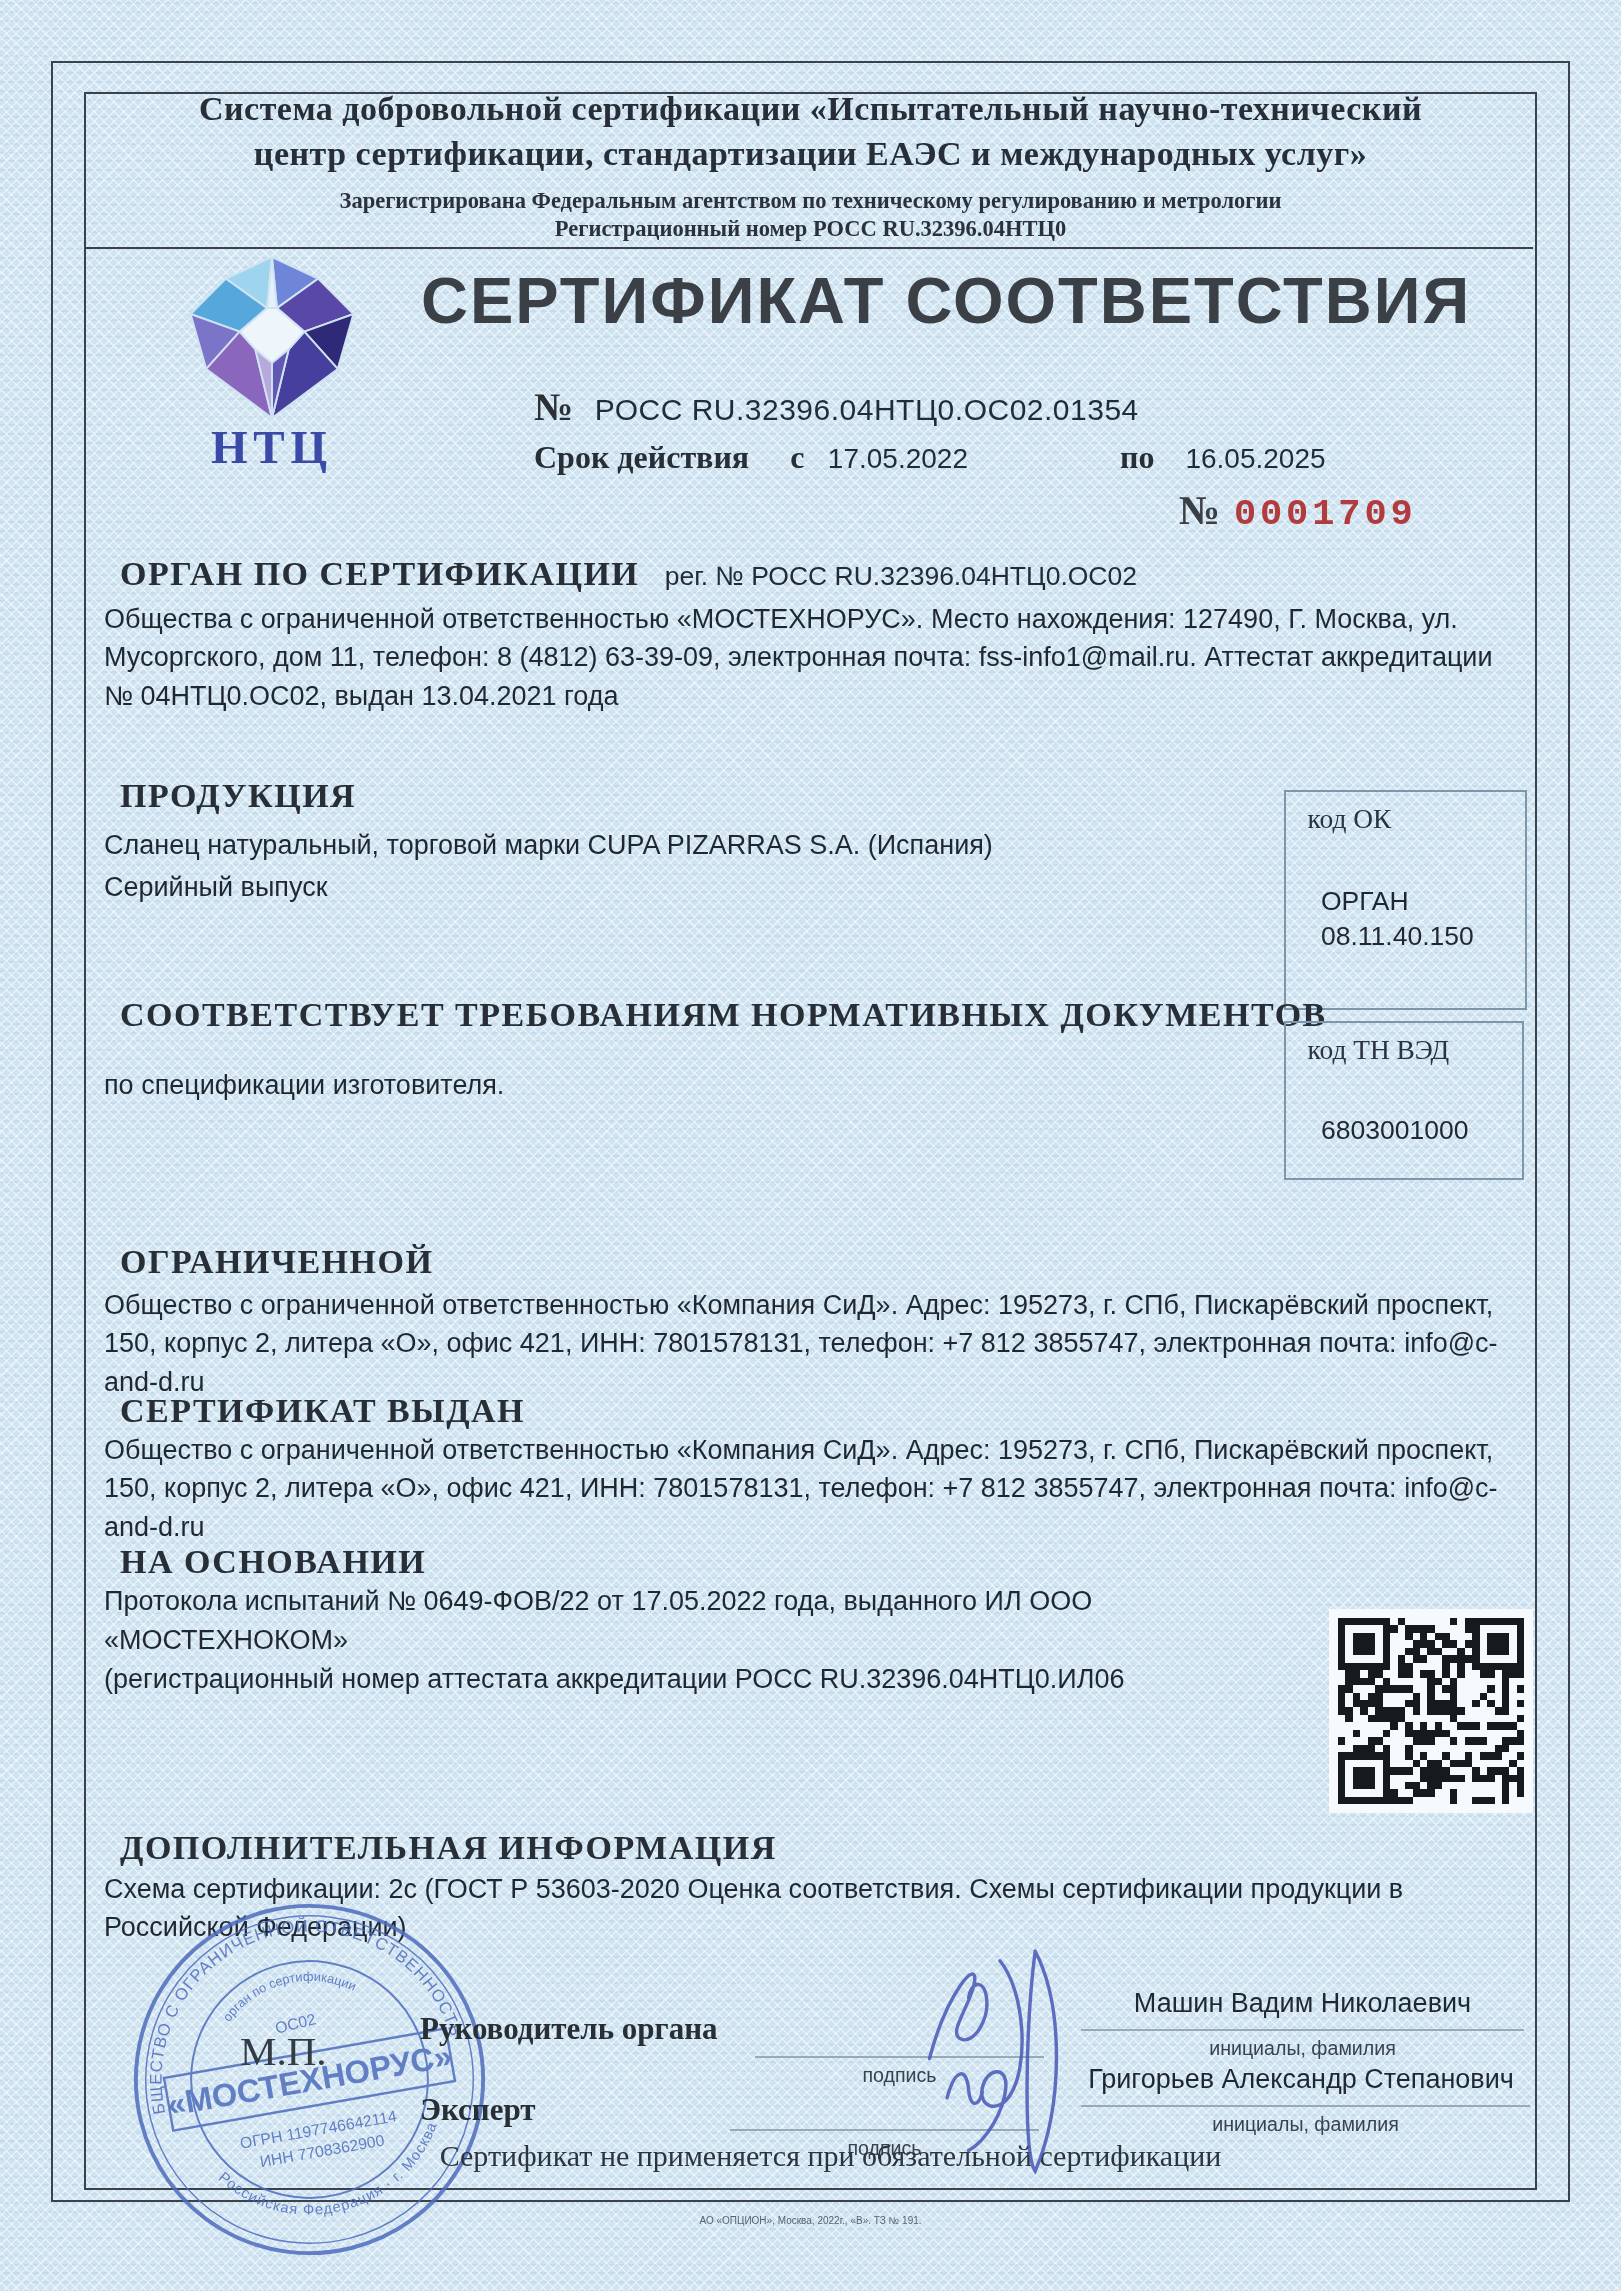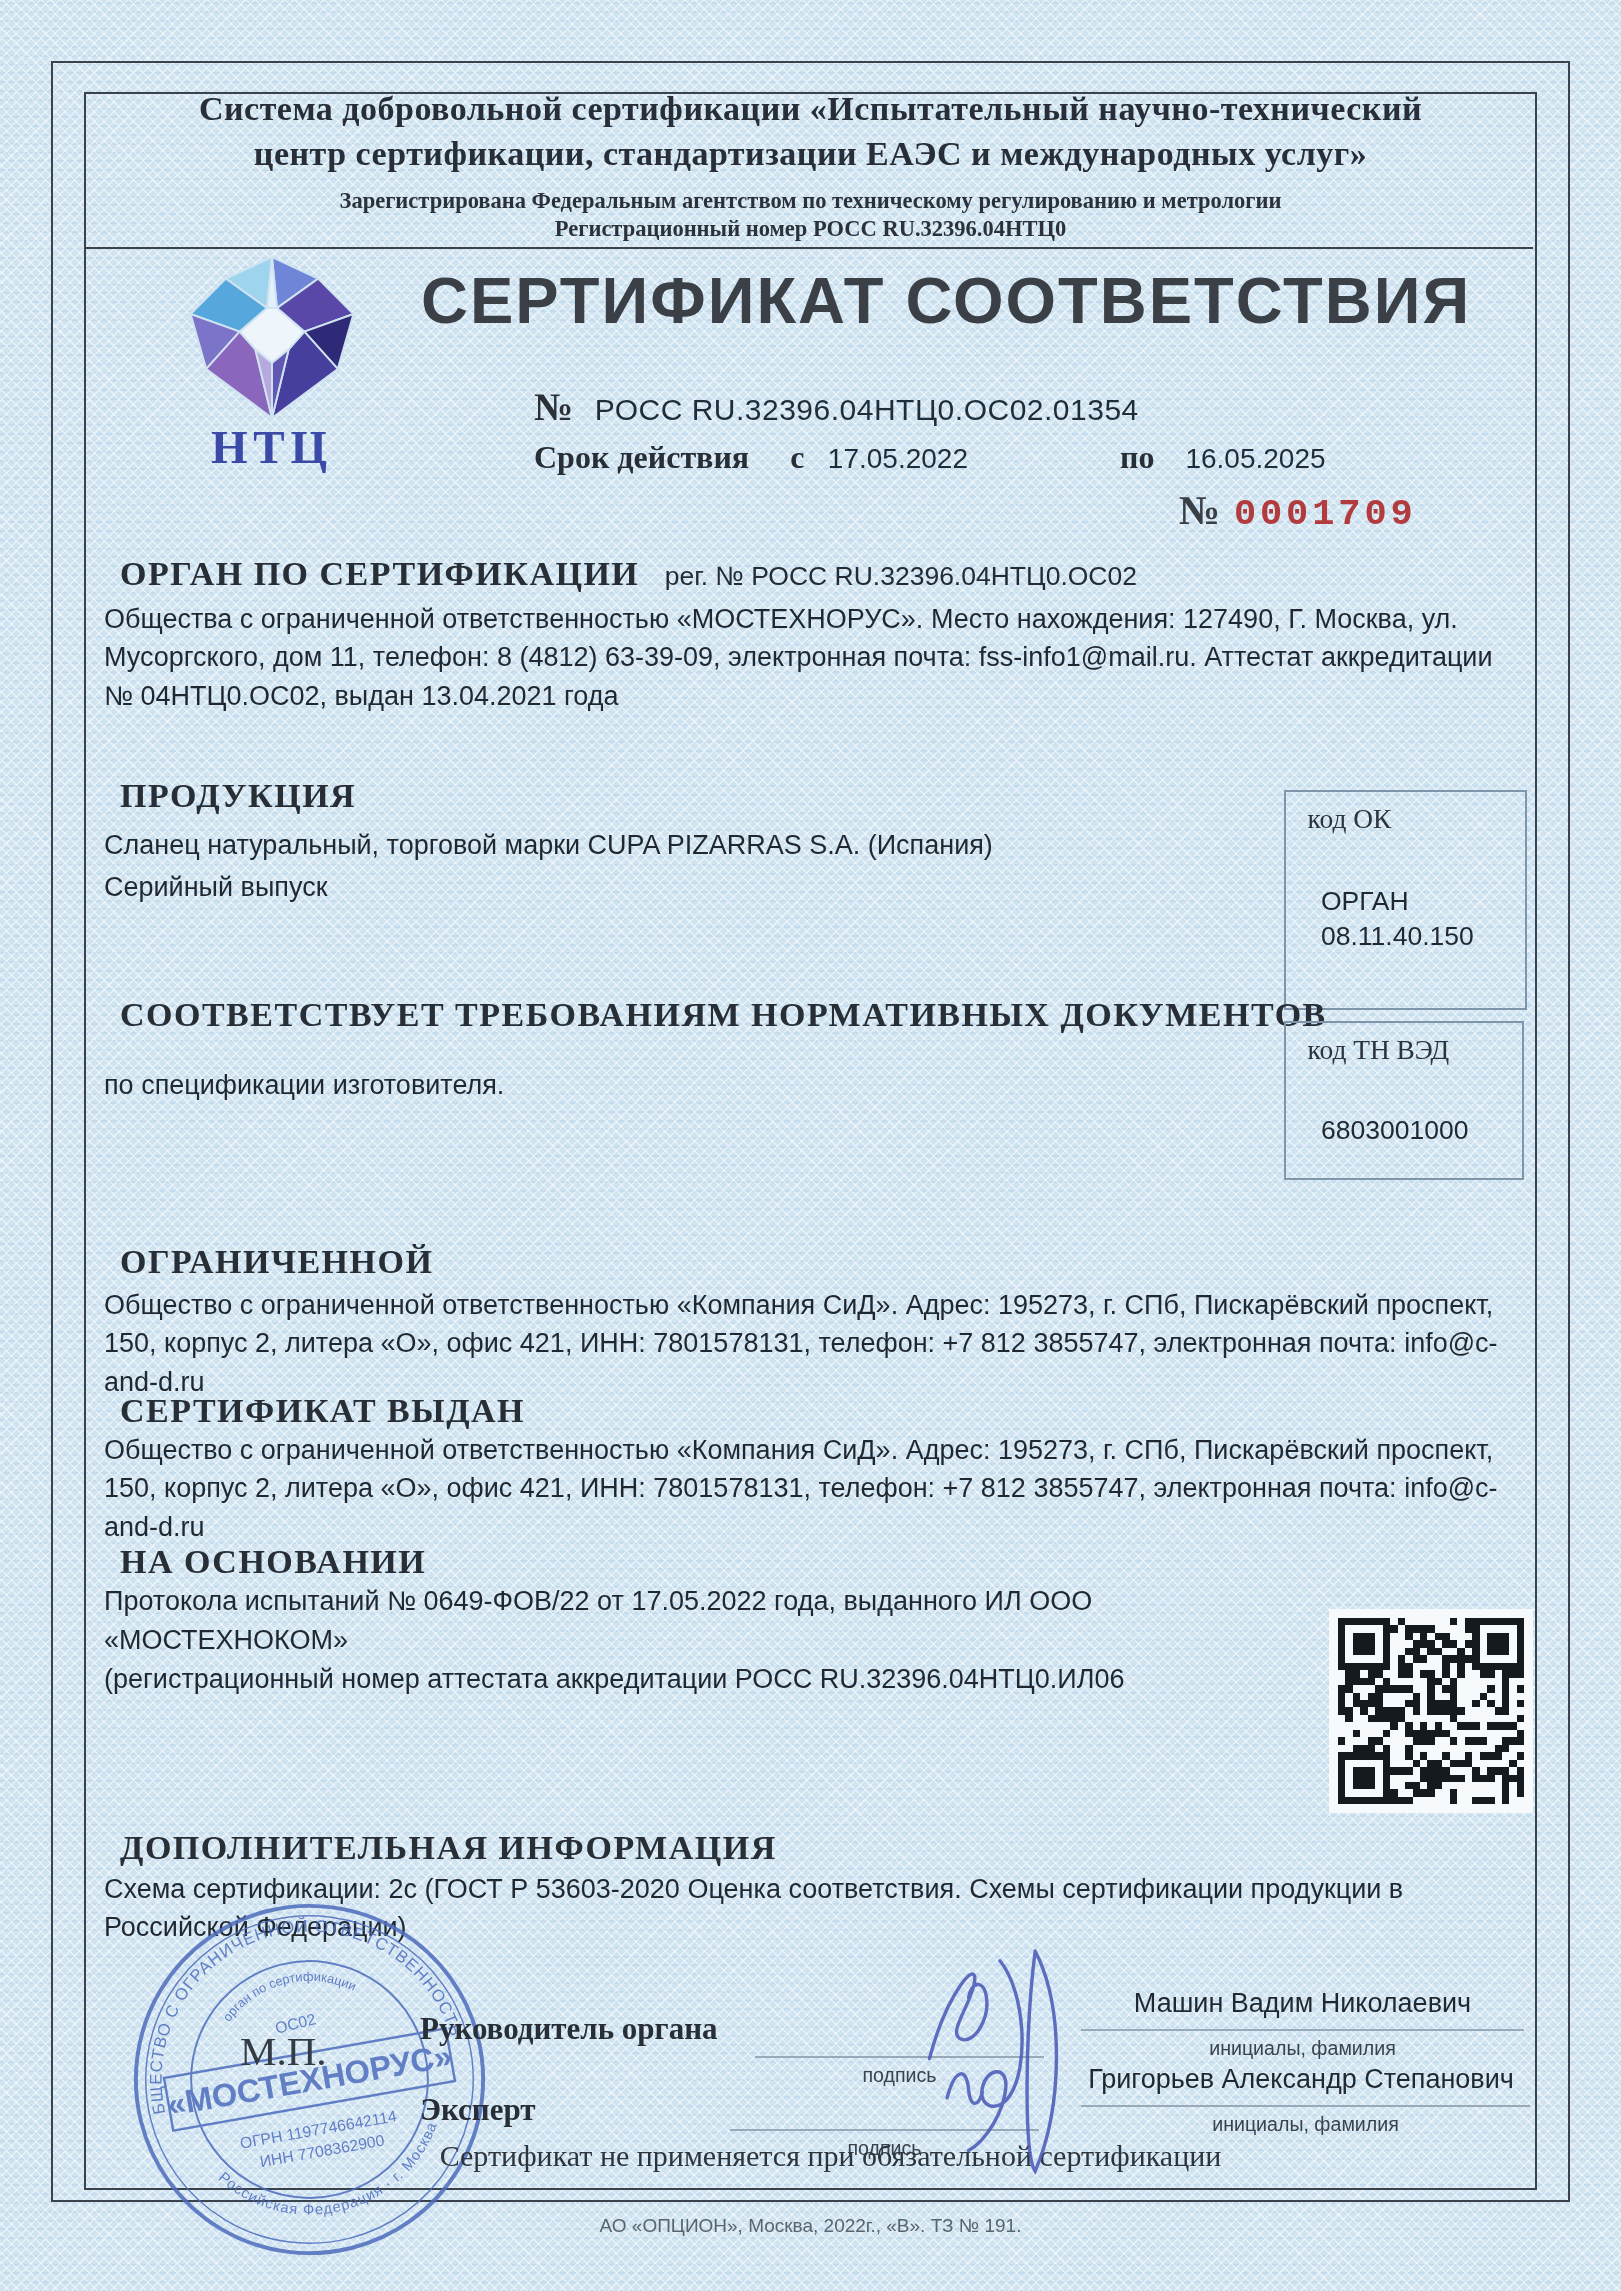--- a/index.html
+++ b/index.html
@@ -22,21 +22,21 @@
   .doc-title{font-weight:bold;font-size:65px;letter-spacing:2px;color:#3b4047;}
   .sec-head{font-weight:bold;font-size:34px;letter-spacing:1.5px;color:#272e36;font-family:"Liberation Serif",serif;}
   .body-txt{font-size:27px;line-height:1.42;color:#1f2730;}
   .codebox{border:2px solid #7f95a9;box-sizing:border-box;}
   .codebox .lbl{font-family:"Liberation Serif",serif;font-size:27.4px;color:#2a3340;padding:11.8px 0 0 21.6px;}
   .sig-line{height:0;border-bottom:2px solid #98a9ba;}
   .cap{font-size:19.6px;color:#39434e;text-align:center;}
   .name{font-size:27px;color:#1f2730;text-align:center;}
   .role{font-weight:bold;font-size:31px;color:#272e36;font-family:"Liberation Serif",serif;}
   .note{width:1621px;text-align:center;font-size:30px;color:#2c343d;font-family:"Liberation Serif",serif;}
-  .footer{width:1621px;text-align:center;font-size:19px;color:#58646f;}
+  .footer{width:1621px;text-align:center;font-size:10px;color:#58646f;}
   .stamp-wrap{opacity:.85;transform:rotate(-14deg);}
   .mp{font-family:"Liberation Serif",serif;font-size:41px;color:#333c45;}
 </style>
 </head>
 <body>
 
 <div class="page">
 
   <div class="abs frame-outer"></div>
   <div class="abs frame-inner"></div>

